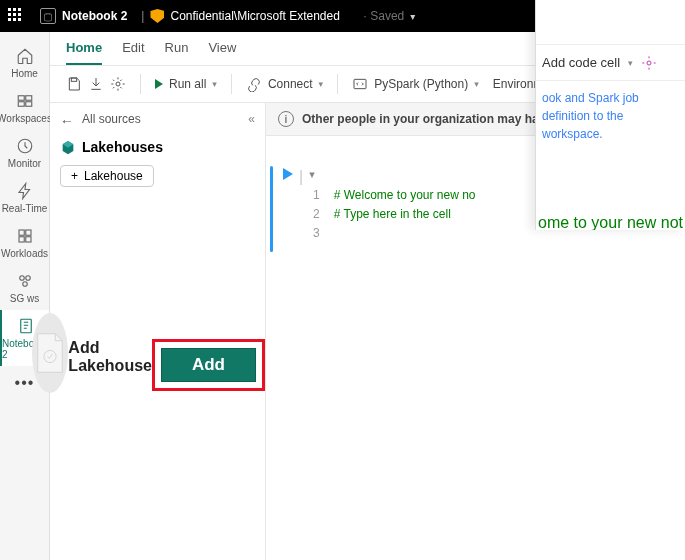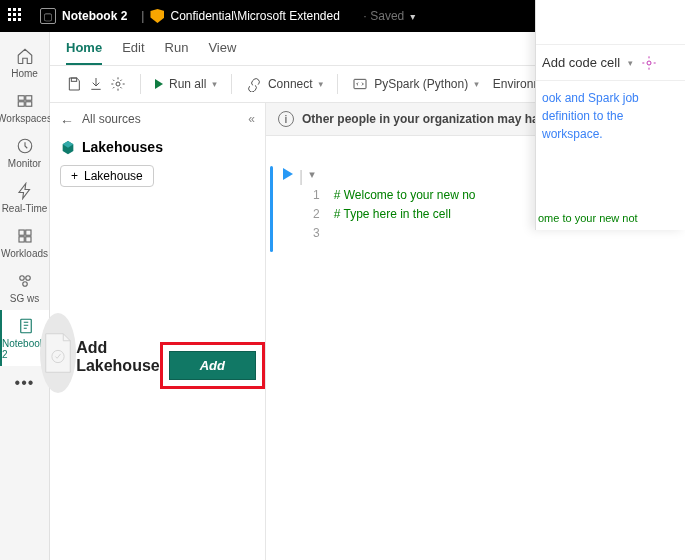--- a/index.html
+++ b/index.html
@@ -50,21 +50,21 @@
   .sp-title { display:flex; align-items:center; gap:6px; padding:4px 10px 8px 10px; font-size:14px; font-weight:600;}
   .lh-icon { width:16px; height:16px; display:inline-block;}
   .lh-icon svg { width:16px; height:16px;}
   .sp-btn { margin:2px 10px; border:1px solid #ccc; border-radius:4px; background:#fff; padding:3px 10px; font-size:12px; display:flex; align-items:center; gap:6px; cursor:pointer; width:fit-content;}
   
   .sp-empty { flex:1; display:flex; flex-direction:row; align-items:center; justify-content:flex-end; padding-bottom:20px;}
   .empty-circle { width:80px; height:80px; border-radius:50%; background:#e8e8e8; display:flex; align-items:center; justify-content:center; margin-bottom:24px;}
   .empty-circle svg { width:36px; height:42px; fill:#f8f8f8; stroke:#ccc; stroke-width:1;}
   .empty-title { font-size:16px; font-weight:600; color:#222; margin-bottom:16px;}
   .add-highlight { border:3px solid #e81123; padding:6px; }
-  .add-btn { background:#117865; color:#fff; border:1px solid #0d5f50; padding:6px 30px; font-size:13px; font-weight:600; cursor:pointer;font-style:italic;}
+  .add-btn { background:#117865; color:#fff; border:1px solid #0d5f50; padding:6px 30px; font-size:17px; font-weight:600; cursor:pointer;}
 
   
   .editor { flex:1; display:flex; flex-direction:column; position:relative;}
   .info-bar { background:#f5f5f5; border-bottom:1px solid #e6e6e6; padding:8px 12px; font-size:12px; color:#444; display:flex; align-items:center; gap:8px;}
   .info-bar .info-icon { width:16px; height:16px; border:1.5px solid #777; border-radius:50%; display:flex; align-items:center; justify-content:center; font-size:10px; font-weight:bold; color:#777;}
   
   .cell-wrap { padding:30px 0 0 4px; display:flex; gap:10px;}
   .cell-border { width:3px; background:#2899f5; height:86px; border-radius:2px;}
   .cell-controls { display:flex; align-items:flex-start; gap:6px; padding-top:2px;}
   .play { width:0; height:0; border-left:10px solid #2899f5; border-top:6px solid transparent; border-bottom:6px solid transparent; cursor:pointer;}
@@ -73,21 +73,21 @@
   .gutter { color:#999; text-align:right;}
   .code-text { color:#008000;}
   
   
   .float-panel { position:absolute; top:0; right:0; width:150px; height:230px; background:#fff; border-left:1px solid #ddd; box-shadow:-4px 0 10px rgba(0,0,0,0.1); font-size:12px; overflow:hidden;}
   .fp-top { height:45px; border-bottom:1px solid #eee;}
   .fp-row1 { height:36px; display:flex; align-items:center; padding:0 6px; gap:8px; border-bottom:1px solid #eee; font-size:13px; color:#333;}
   .fp-row1 .fp-chev { font-size:9px; color:#888;}
   .fp-gear { width:16px; height:16px;}
   .fp-text { padding:8px 6px; color:#3b82f6; line-height:1.5;}
-  .fp-code { font-family:Consolas,monospace; font-size:11px; color:#008000; padding:8px 2px; line-height:1.8;}
+  .fp-code { font-family:Consolas,monospace; font-size:16px; color:#008000; padding:8px 2px; line-height:1.8;}
 </style>
 </head>
 <body>
 
 <div class="topbar">
   <div class="waffle">
     <span></span>
       <span></span>
       <span></span>
       <span></span>

